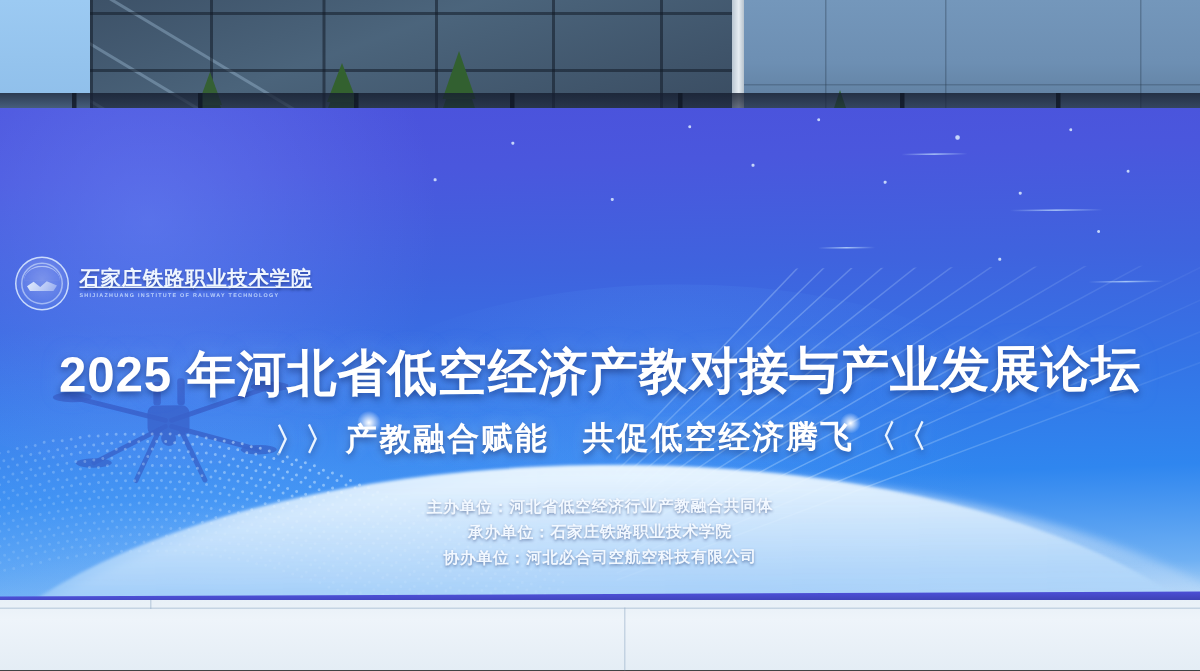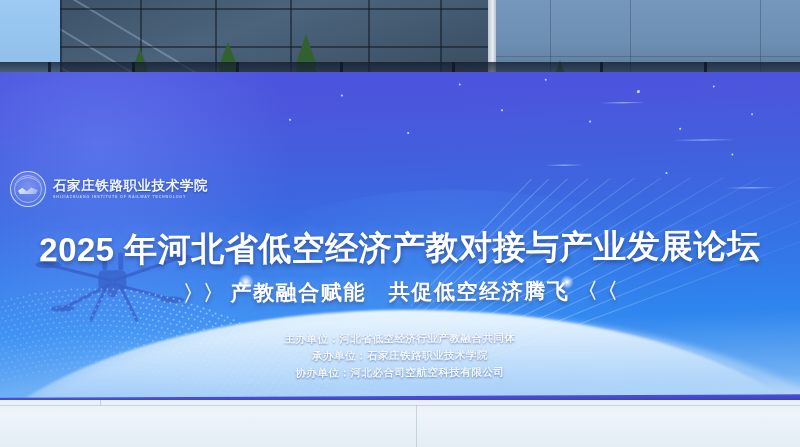--- a/index.html
+++ b/index.html
@@ -84,21 +84,21 @@
     background:radial-gradient(circle at 50% 42%,rgba(255,255,255,.26),rgba(255,255,255,.06) 70%);
     position:relative;flex:none;}
   .seal:before{content:"";position:absolute;inset:3px;border-radius:50%;border:.8px solid rgba(222,236,255,.55);}
   .seal:after{content:"";position:absolute;left:7px;top:15px;width:20px;height:7px;
     background:linear-gradient(115deg,rgba(240,248,255,.9),rgba(240,248,255,.35));
     clip-path:polygon(0 55%,22% 12%,44% 62%,66% 8%,100% 48%,88% 100%,10% 100%);}
   .seal-arc{position:absolute;left:5px;top:5px;width:24px;height:9px;
     border-top:1px solid rgba(235,245,255,.55);border-radius:50%/100% 100% 0 0;}
   .logo-txt{display:flex;flex-direction:column;line-height:1;}
   .logo-cn{font-size:13.5px;font-weight:700;color:#eef5ff;letter-spacing:.6px;
-    text-shadow:0 1px 2px rgba(10,28,80,.45);}
+    text-shadow:0 1px 2px rgba(10,28,80,.45);text-decoration:underline;}
   .logo-en{font-size:3.6px;font-weight:700;color:rgba(214,232,255,.78);letter-spacing:.85px;margin-top:3.5px;}
 
   
   .title{position:absolute;left:0;right:0;top:154px;text-align:center;
     font-size:33px;font-weight:800;color:#ffffff;letter-spacing:.5px;
     text-shadow:0 2px 5px rgba(8,24,86,.55),0 0 14px rgba(150,200,255,.35);
     transform:rotate(-0.35deg);white-space:nowrap;}
   .subtitle{position:absolute;left:0;right:0;top:206px;text-align:center;
     font-size:21px;font-weight:800;color:#ffffff;letter-spacing:1.6px;
     text-shadow:0 2px 4px rgba(8,24,86,.5),0 0 10px rgba(170,215,255,.45);

